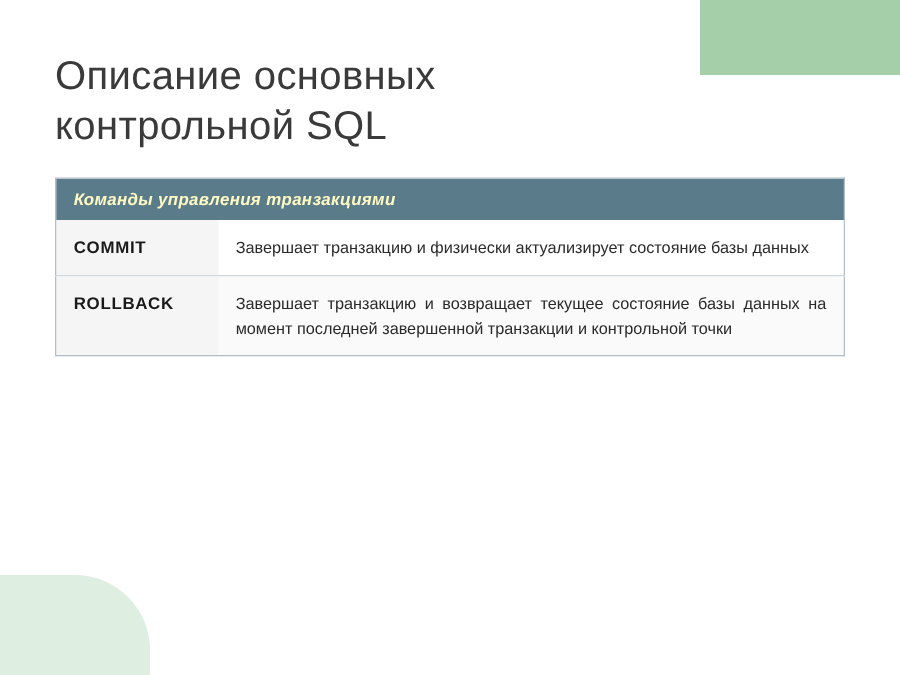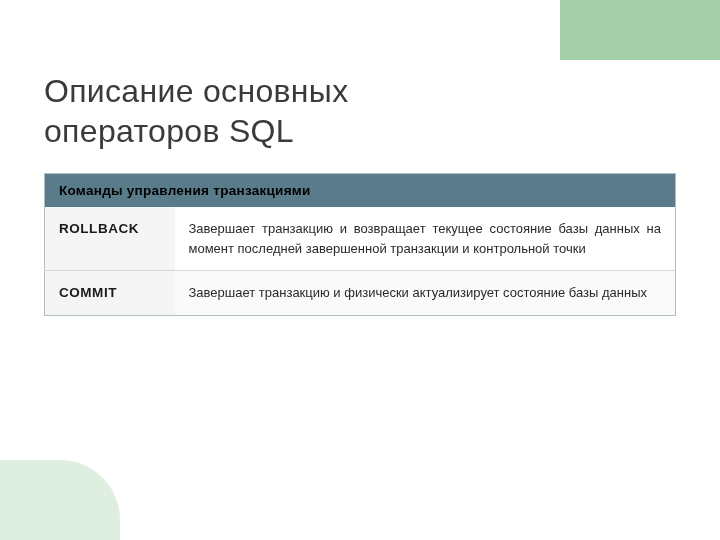--- a/index.html
+++ b/index.html
@@ -47,42 +47,42 @@
       border-radius: 0 60px 0 0;
     }
 
     .page-title {
       font-size: 32px;
       font-weight: 300;
       color: #3a3a3a;
       margin-bottom: 22px;
       line-height: 1.25;
       letter-spacing: 0.01em;
-      margin-top: 31px;
     }
 
     .table-container {
       width: 100%;
       border-collapse: collapse;
       border: 1px solid #b0bec5;
     }
 
     table {
       width: 100%;
       border-collapse: collapse;
     }
 
     .table-header {
       background: #5a7c8a;
-      color: #000000;
+      color: #fef9c3;
       font-size: 13.5px;
       font-weight: 600;
       padding: 9px 14px;
       text-align: left;
       letter-spacing: 0.02em;
+      font-style: italic;
     }
 
     .table-row td {
       padding: 12px 14px;
       vertical-align: top;
       border-bottom: 1px solid #cfd8dc;
       font-size: 13px;
       color: #2a2a2a;
       line-height: 1.5;
     }
@@ -112,33 +112,33 @@
   </style>
 </head>
 <body>
 
 <div class="slide">
   <div class="corner-accent"></div>
   <div class="corner-accent-bl"></div>
 
   <h1 class="page-title">
     <span>Описание основных</span><br>
-    <span>операторов SQL</span>
+    <span>контрольной SQL</span>
   </h1>
 
   <table class="table-container">
     <thead>
       <tr>
         <td colspan="2" class="table-header">Команды управления транзакциями</td>
       </tr>
     </thead>
     <tbody id="table-body">
     <tr class="table-row">
+          <td class="cmd">COMMIT</td>
+          <td class="desc">Завершает транзакцию и физически актуализирует состояние базы данных</td>
+        </tr>
+        <tr class="table-row">
           <td class="cmd">ROLLBACK</td>
           <td class="desc">Завершает транзакцию и возвращает текущее состояние базы данных на момент последней завершенной транзакции и контрольной точки</td>
-        </tr>
-        <tr class="table-row">
-          <td class="cmd">COMMIT</td>
-          <td class="desc">Завершает транзакцию и физически актуализирует состояние базы данных</td>
         </tr>
       </tbody>
   </table>
 </div>
 
 </body></html>

